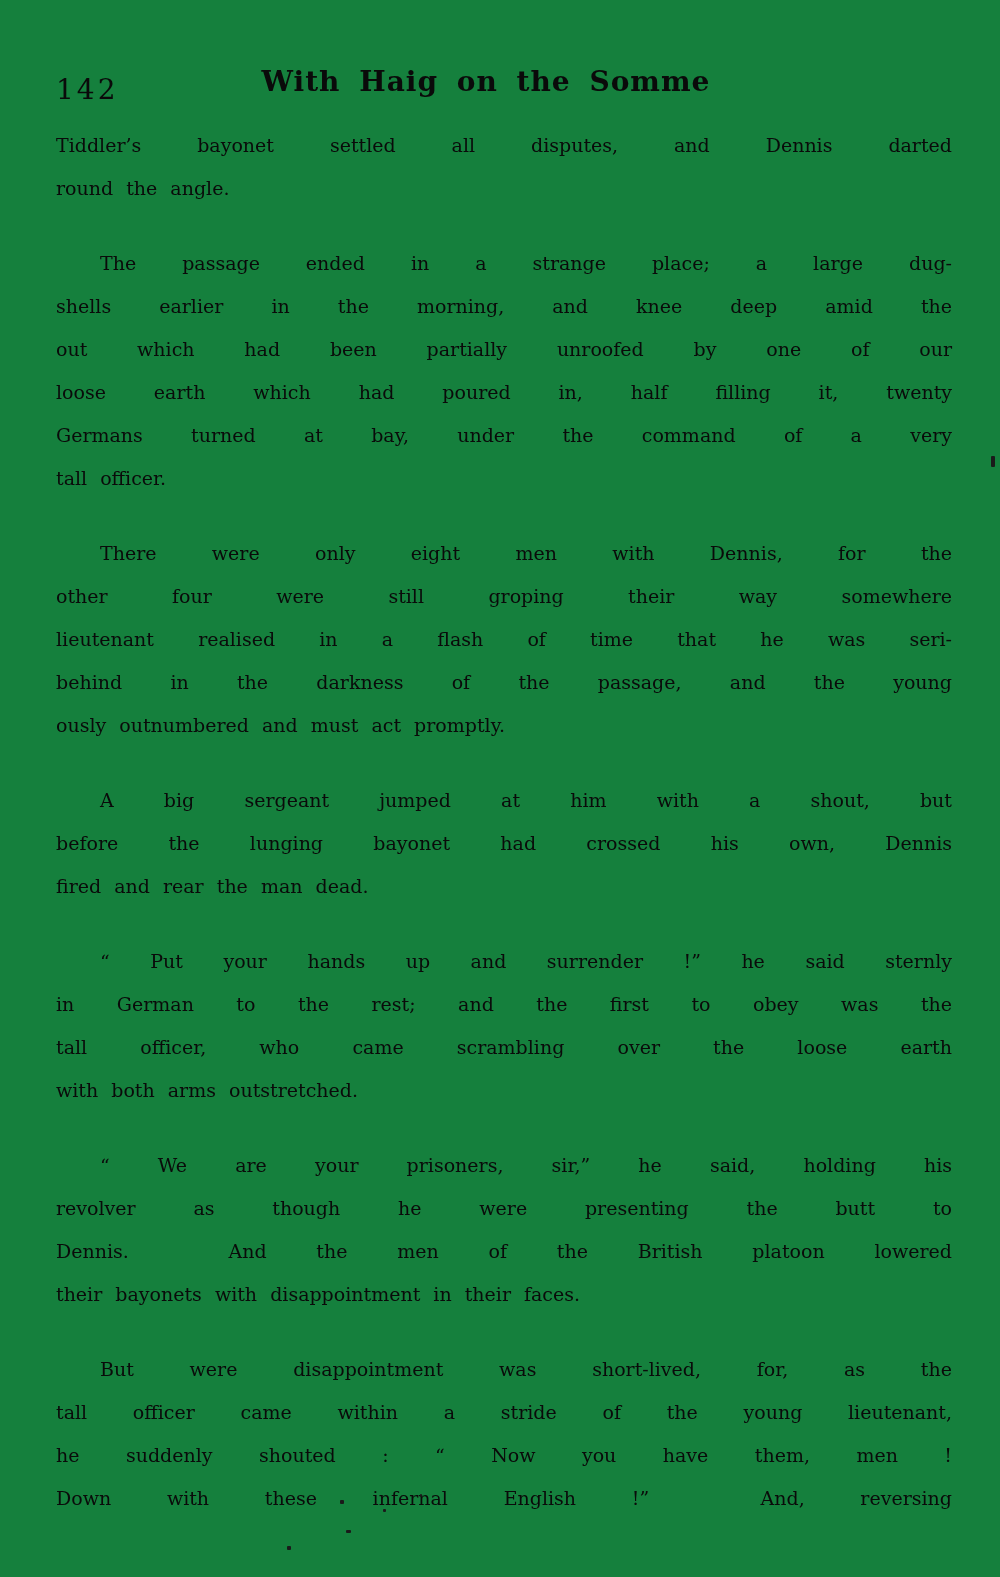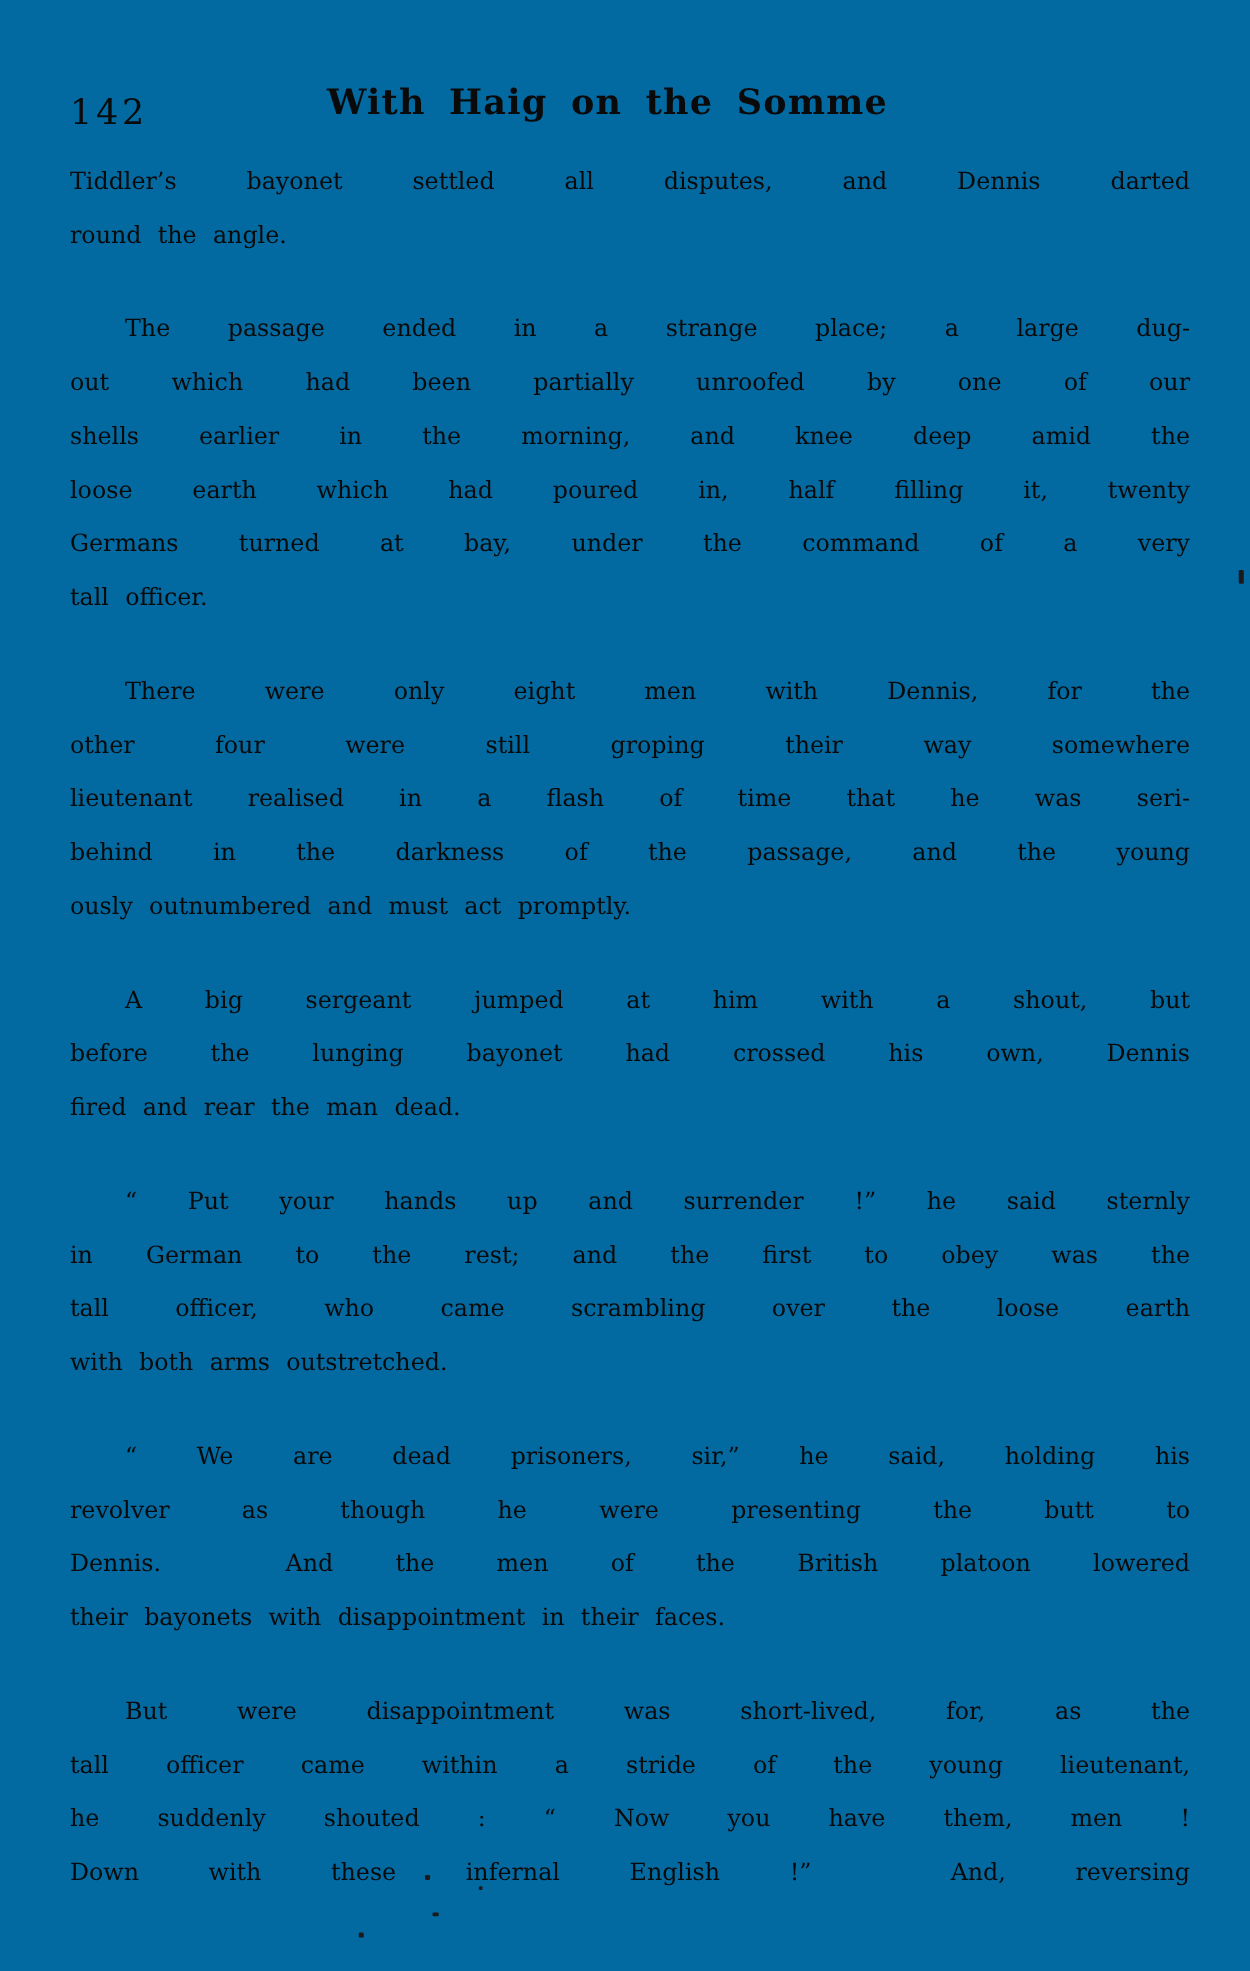--- a/index.html
+++ b/index.html
@@ -4,21 +4,21 @@
 <style>
   html, body {
     margin: 0;
     padding: 0;
     background: #ffffff;
   }
   .sheet {
     position: relative;
     width: 1000px;
     height: 1577px;
-    background: #0369a1;
+    background: #15803d;
     color: #0a0a0a;
     font-family: "DejaVu Serif", "Liberation Serif", serif;
     overflow: hidden;
   }
   .pagehead {
     position: absolute;
     top: 56px;
     left: 56px;
     width: 896px;
     height: 52px;
@@ -89,22 +89,22 @@
 
   <main class="textblock">
 
     <p class="para">
       <span class="line">Tiddler’s bayonet settled all disputes, and Dennis darted</span>
       <span class="line end">round the angle.</span>
     </p>
 
     <p class="para">
       <span class="line ind">The passage ended in a strange place; a large dug-</span>
+      <span class="line">shells earlier in the morning, and knee deep amid the</span>
       <span class="line">out which had been partially unroofed by one of our</span>
-      <span class="line">shells earlier in the morning, and knee deep amid the</span>
       <span class="line">loose earth which had poured in, half filling it, twenty</span>
       <span class="line">Germans turned at bay, under the command of a very</span>
       <span class="line end">tall officer.</span>
     </p>
 
     <p class="para">
       <span class="line ind">There were only eight men with Dennis, for the</span>
       <span class="line">other four were still groping their way somewhere</span>
       <span class="line">lieutenant realised in a flash of time that he was seri-</span>
       <span class="line">behind in the darkness of the passage, and the young</span>
@@ -118,21 +118,21 @@
     </p>
 
     <p class="para">
       <span class="line ind">“ Put your hands up and surrender !” he said sternly</span>
       <span class="line">in German to the rest; and the first to obey was the</span>
       <span class="line">tall officer, who came scrambling over the loose earth</span>
       <span class="line end">with both arms outstretched.</span>
     </p>
 
     <p class="para">
-      <span class="line ind">“ We are dead prisoners, sir,” he said, holding his</span>
+      <span class="line ind">“ We are your prisoners, sir,” he said, holding his</span>
       <span class="line">revolver as though he were presenting the butt to</span>
       <span class="line">Dennis.&nbsp; And the men of the British platoon lowered</span>
       <span class="line end">their bayonets with disappointment in their faces.</span>
     </p>
 
 
     <p class="para">
       <span class="line ind">But were disappointment was short-lived, for, as the</span>
       <span class="line">tall officer came within a stride of the young lieutenant,</span>
       <span class="line">he suddenly shouted : “ Now you have them, men !</span>

